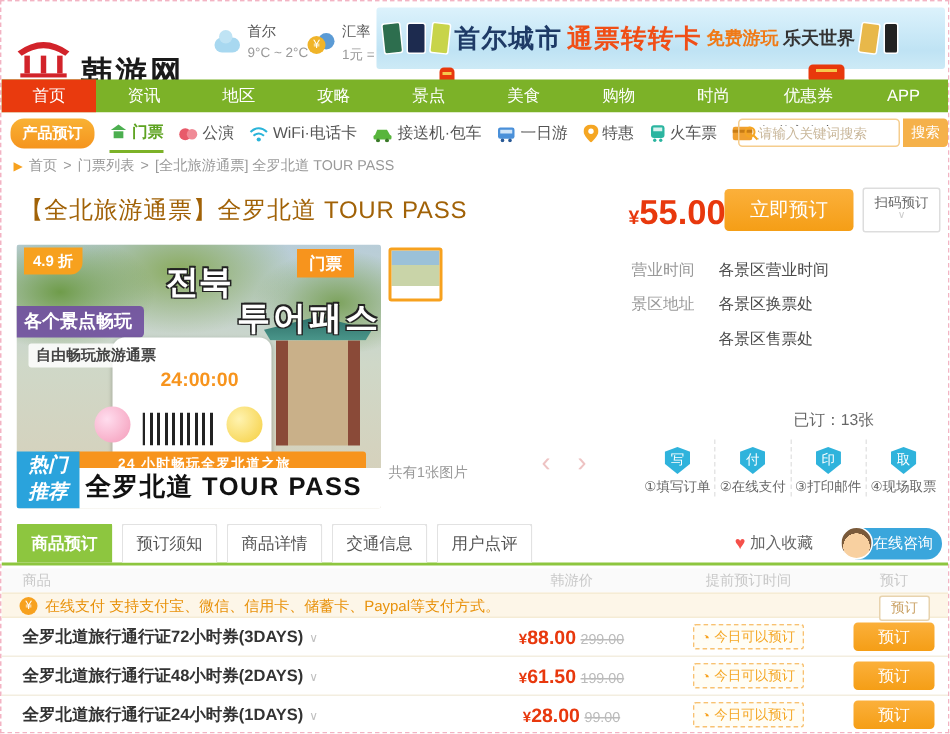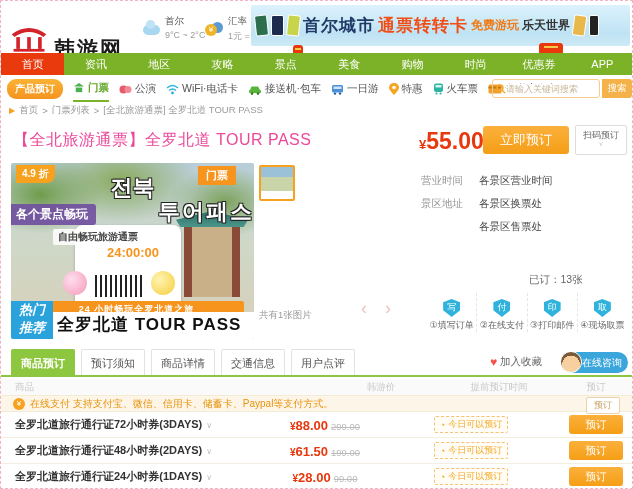--- a/index.html
+++ b/index.html
@@ -55,21 +55,21 @@
                font-size:9.5px; border:0; border-radius:0 3px 3px 0; cursor:pointer; font-family:inherit; }
 
   
   .breadcrumb { position:absolute; left:8px; top:103px; font-size:9.5px; color:#999;
                 display:flex; gap:4px; align-items:center; }
   .breadcrumb .tri { color:#f7a11e; font-size:8px; }
   .breadcrumb a { color:#999; text-decoration:none; cursor:pointer; }
 
   
   .phead { position:absolute; left:0; top:117px; width:633px; height:44px; }
-  .ptitle { position:absolute; left:12px; top:12px; font-size:16px; color:#ec4899; letter-spacing:.5px;text-align:right; }
+  .ptitle { position:absolute; left:12px; top:12px; font-size:16px; color:#a16207; letter-spacing:.5px;text-align:right; }
   .pprice { position:absolute; left:418px; top:10px; color:#e8380d; white-space:nowrap; }
   .pprice .cur { font-size:13px; font-weight:bold; }
   .pprice .amt { font-size:23px; font-weight:bold; }
   .pprice .qi  { font-size:10px; color:#f7a11e; }
   .bookbtn { position:absolute; left:482px; top:8px; width:86px; height:28px; background:linear-gradient(180deg,#fbb03b,#f59e16);
              color:#fff; font-size:13px; border:0; border-radius:3px; cursor:pointer; font-family:inherit; }
   .qrbtn { position:absolute; left:574px; top:7px; width:52px; height:30px; border:1px solid #ddd; border-radius:2px;
            background:#fff; font-size:9px; color:#666; cursor:pointer; text-align:center; line-height:12px; padding-top:3px; }
   .qrbtn .chev { color:#ccc; font-size:7px; line-height:6px; }
 
@@ -90,21 +90,21 @@
                 padding:2px 8px; }
   .kr { position:absolute; left:0; right:0; text-align:center; color:#fff; font-weight:900;
         text-shadow:-1px -1px 0 #222,1px -1px 0 #222,-1px 1px 0 #222,1px 1px 0 #222; }
   .kr1 { top:10px; font-size:22px; }
   .kr2 { top:34px; font-size:22px; letter-spacing:2px;text-align:right; }
   .purpleband { position:absolute; left:0; top:41px; background:rgba(113,80,160,.92); color:#fff; font-size:12px;
                 font-weight:bold; padding:2px 8px 2px 5px; border-radius:0 3px 3px 0; }
   .phonecard { position:absolute; left:64px; top:62px; width:106px; height:85px; background:#fff; border-radius:8px;
                box-shadow:0 1px 3px rgba(0,0,0,.25); }
   .gline1 { position:absolute; left:8px; top:66px; background:rgba(255,255,255,.85); color:#444; font-size:10px;
-            font-weight:bold; padding:1px 5px; border-radius:2px;margin-left:34px; }
+            font-weight:bold; padding:1px 5px; border-radius:2px; }
   .gline2 { position:absolute; left:8px; top:84px; background:rgba(60,60,60,.65); color:#fff; font-size:10px;
             font-weight:bold; padding:1px 5px; border-radius:2px; }
   .timer { position:absolute; left:96px; top:82px; color:#f7941d; font-size:13px; font-weight:900;
            text-shadow:0 0 2px #fff; }
   .barcode { position:absolute; left:82px; top:110px; width:52px; height:26px;
              background:repeating-linear-gradient(90deg,#222 0 2px,#fff 2px 5px); border:2px solid #fff; }
   .chara { position:absolute; width:24px; height:24px; border-radius:50%; top:108px; }
   .chara.pink { left:52px; background:radial-gradient(circle at 35% 35%,#fde,#f49ab8); }
   .chara.yellow { left:140px; background:radial-gradient(circle at 35% 35%,#fff3b0,#f5ce3e); }
   .orangestrip { position:absolute; left:18px; right:10px; top:138px; background:#f7941d; color:#fff; font-size:9px;
@@ -151,21 +151,21 @@
   .thead { position:absolute; left:0; top:378px; width:633px; height:16px; background:#fafafa; font-size:9.5px; color:#c8c8c8; }
   .thead span { text-align:center; }
   .thead .h-name { text-align:left; padding-left:14px; }
   .notice { position:absolute; left:0; top:394px; width:633px; height:17px; background:#fdf6e8;
             border-top:1px solid #f5ecd5; border-bottom:1px solid #f5ecd5; display:flex; align-items:center; }
   .notice .payicon { margin-left:12px; width:12px; height:12px; background:#f7a11e; border-radius:50%;
                      color:#fff; font-size:8px; text-align:center; line-height:12px; }
   .notice .ntext { margin-left:5px; font-size:10px; color:#e8920c; }
   .notice .nbtn { position:absolute; right:14px; top:1px; font-size:9px; color:#c9a063; border:1px solid #e8d3ae;
                   border-radius:2px; padding:1px 7px; background:#fff; cursor:pointer; font-family:inherit; }
-  .trow { position:absolute; left:0; width:633px; height:26px; border-bottom:1px solid #f3eee0;gap:28px; }
+  .trow { position:absolute; left:0; width:633px; height:26px; border-bottom:1px solid #f3eee0; }
   .tname { font-size:11px; font-weight:bold; color:#333; padding-left:14px; white-space:nowrap; }
   .tname .chev { font-weight:normal; color:#c0c0c0; font-size:8px; margin-left:4px; cursor:pointer; }
   .tprice { text-align:center; white-space:nowrap; }
   .tprice .cur { color:#e8380d; font-size:10px; font-weight:bold; }
   .tprice .amt { color:#e8380d; font-size:13px; font-weight:bold; }
   .tprice .orig { color:#bbb; font-size:9.5px; text-decoration:line-through; margin-left:3px; }
   .ttag { justify-self:center; border:1px dashed #f8c171; background:#fffdf5; border-radius:2px; font-size:9px;
           color:#f5a623; padding:1px 5px; display:flex; align-items:center; gap:3px; white-space:nowrap; }
   .ttag .clk { color:#f7a11e; font-size:9px; }
   .tbtn { justify-self:center; width:54px; height:19px; background:linear-gradient(180deg,#fbb03b,#f59e16); color:#fff;

